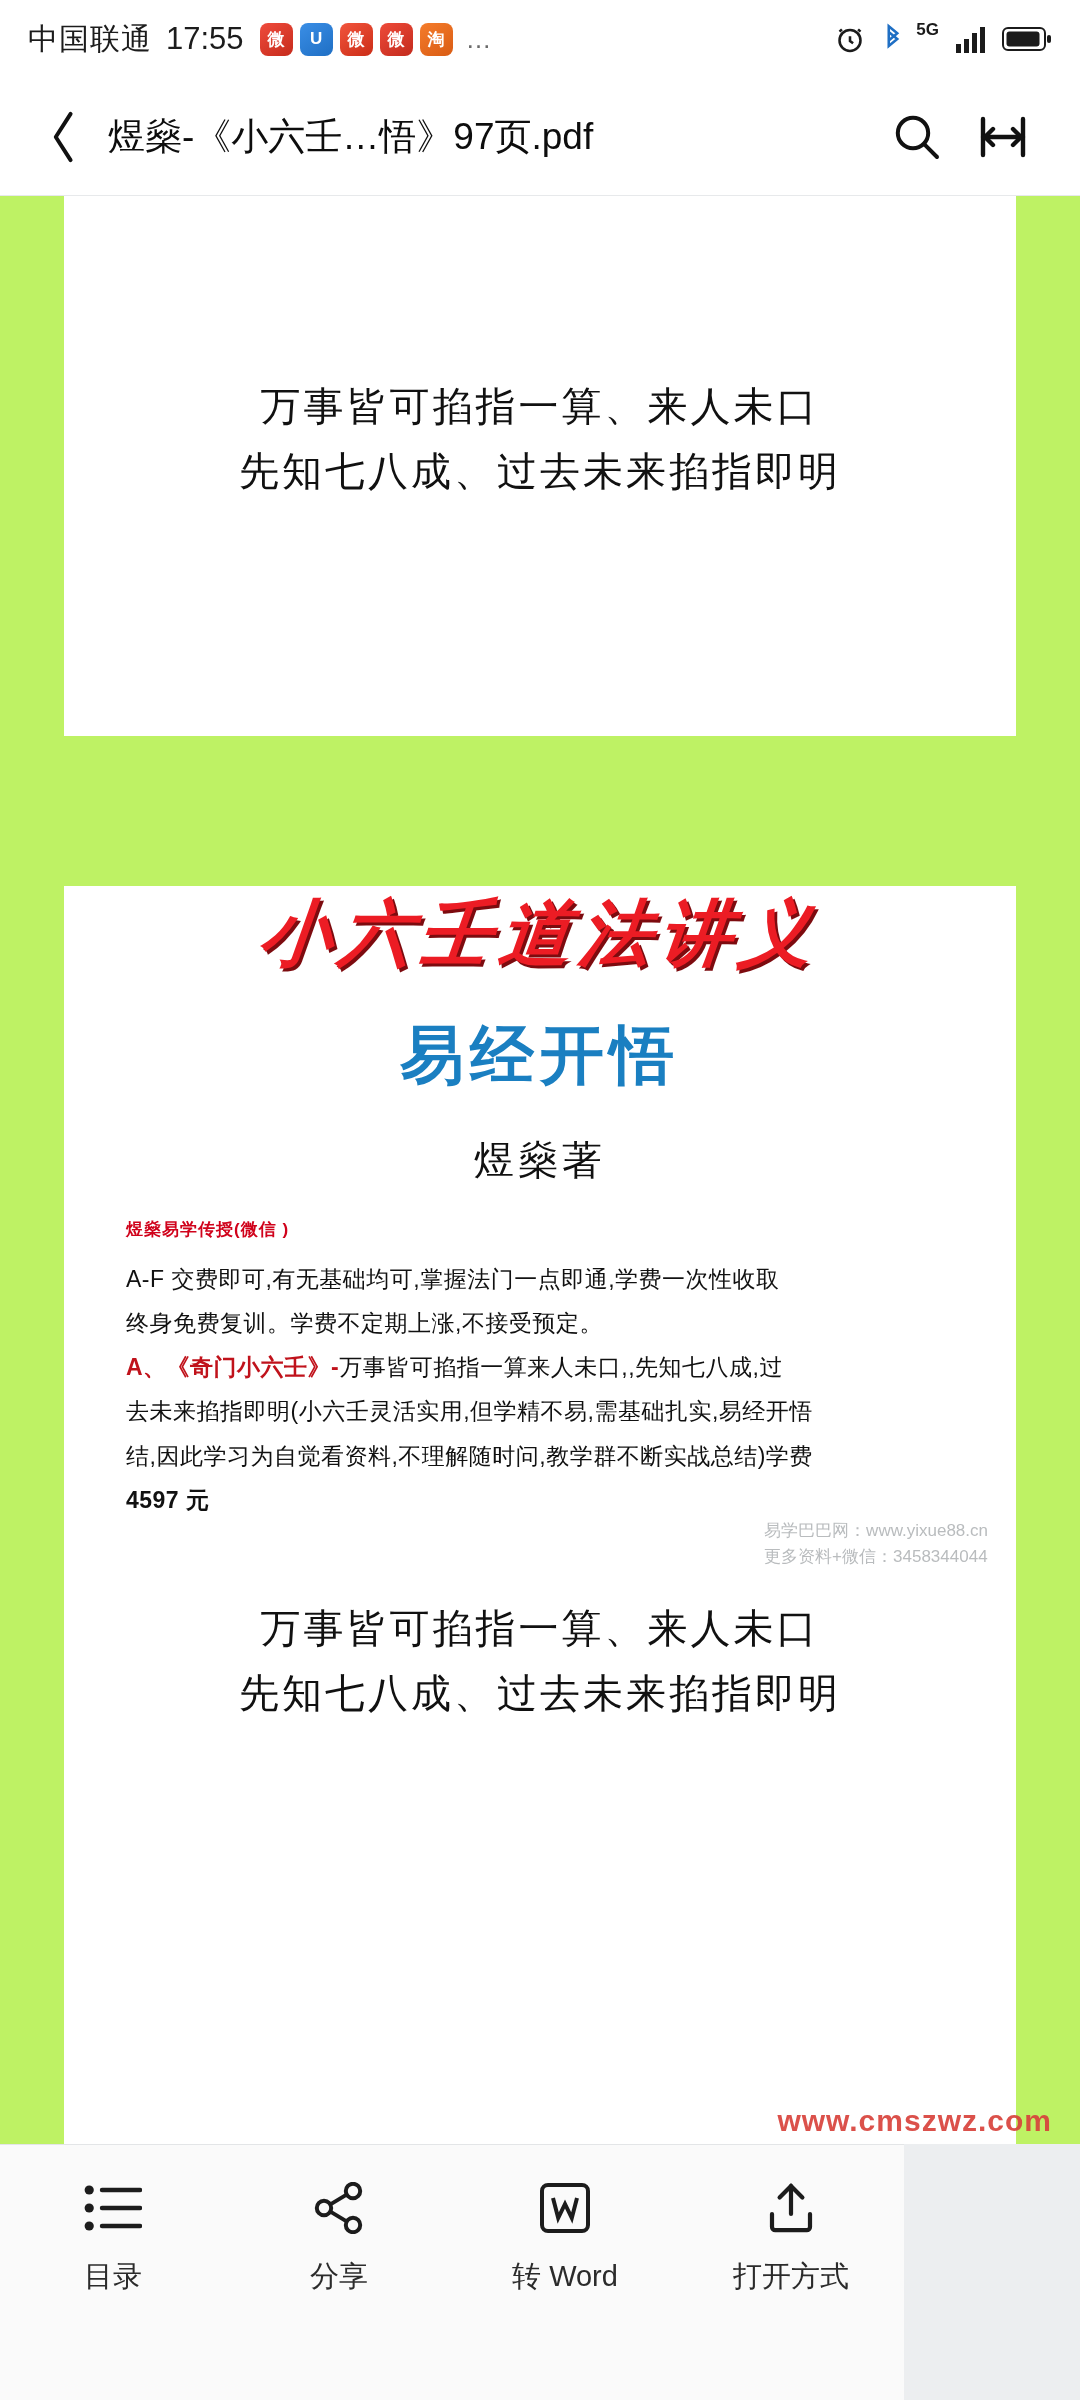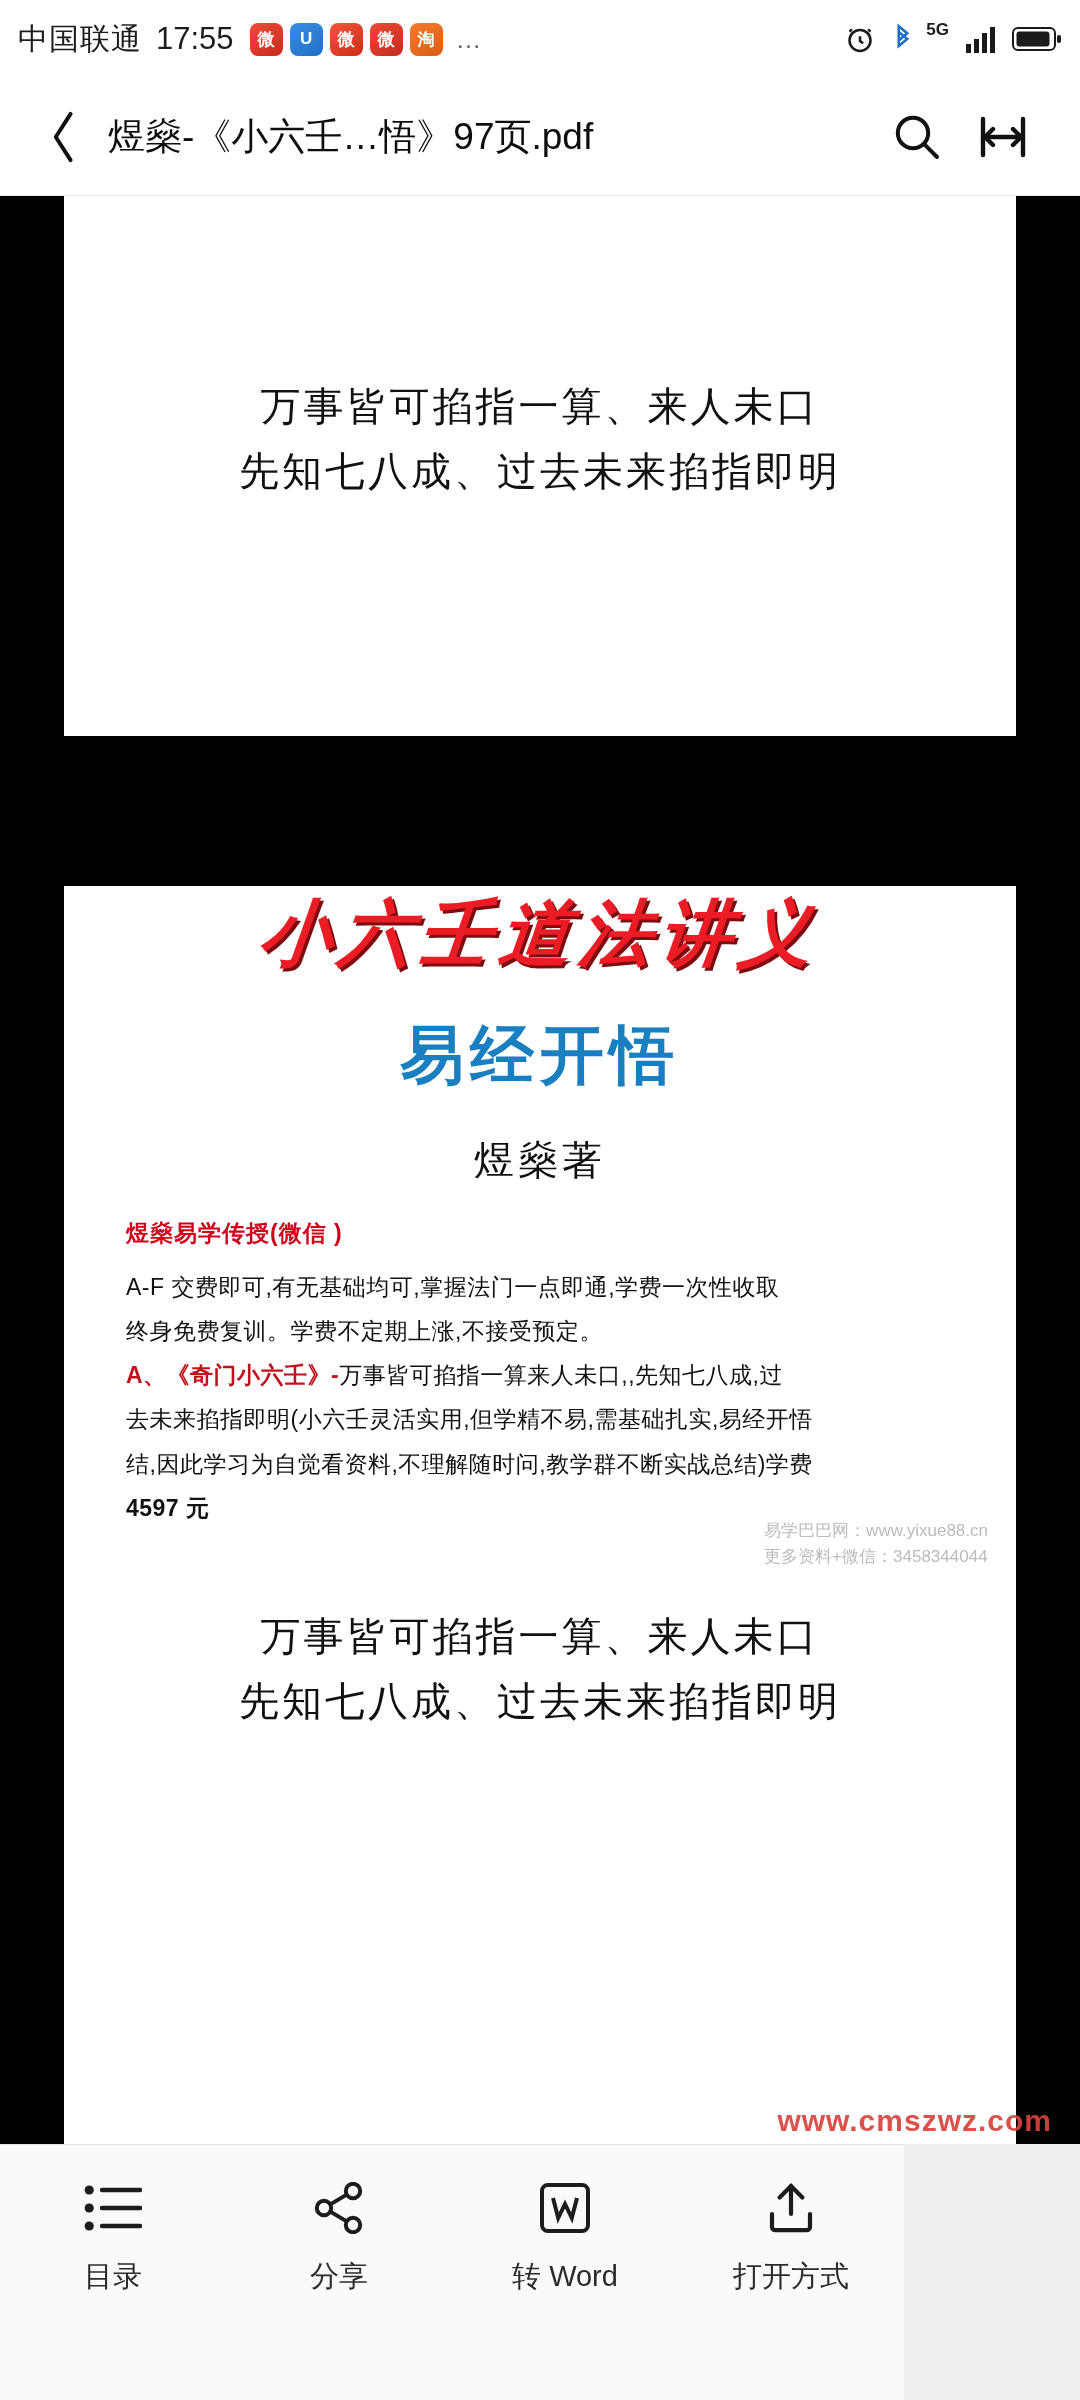--- a/index.html
+++ b/index.html
@@ -9,21 +9,21 @@
     background:#eceef0;
     overflow:hidden;
   }
 
   
   .statusbar {
     height:78px;
     background:#ffffff;
     display:flex;
     align-items:center;
-    padding:0 18px;
+    padding:0 28px;
     font-size:30px;
     color:#1c1c1c;
   }
   .carrier { font-size:30px; letter-spacing:1px; }
   .clock { margin-left:14px; font-size:31px; font-weight:500;}
   .sb-icons { display:flex; align-items:center; gap:7px; margin-left:16px; }
   .appicon {
     width:33px;height:33px;border-radius:8px;
     display:flex;align-items:center;justify-content:center;
     font-size:17px;color:#fff;font-weight:700;
@@ -58,21 +58,21 @@
   }
   .tb-btn { width:86px; display:flex; align-items:center; justify-content:center; }
 
   
   .docarea {
     position:absolute;
     top:196px;
     left:0;
     width:1080px;
     height:1948px;
-    background:#000000;
+    background:#bef264;
     overflow:hidden;
   }
   .page {
     background:#ffffff;
     margin:0 auto;
     width:952px;
     position:relative;
   }
   .page-1 { height:540px; margin-top:0; }
   .page-gap { height:32px; }
@@ -114,21 +114,21 @@
     margin-top:34px;
     font-family:"DejaVu Serif","Liberation Serif",serif;
     font-size:40px;
     color:#111;
     letter-spacing:4px;
   }
   .body-block { padding:30px 62px 0 62px; }
   .line-red {
     color:#d0021b;
     font-weight:700;
-    font-size:23px;
+    font-size:17px;
     letter-spacing:1px;
     margin-bottom:16px;
   }
   .line {
     font-size:23px;
     color:#111;
     line-height:1.92;
     letter-spacing:0.5px;
   }
   .line b { font-weight:700; }

